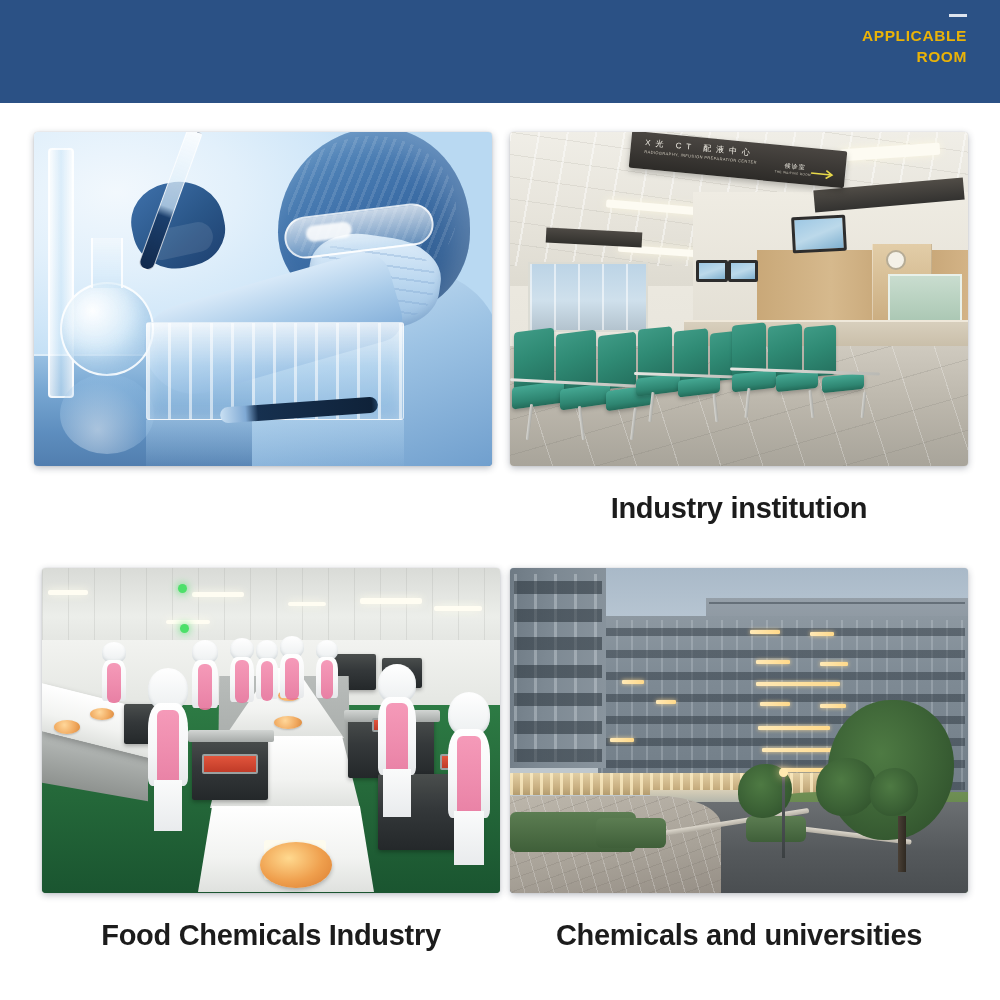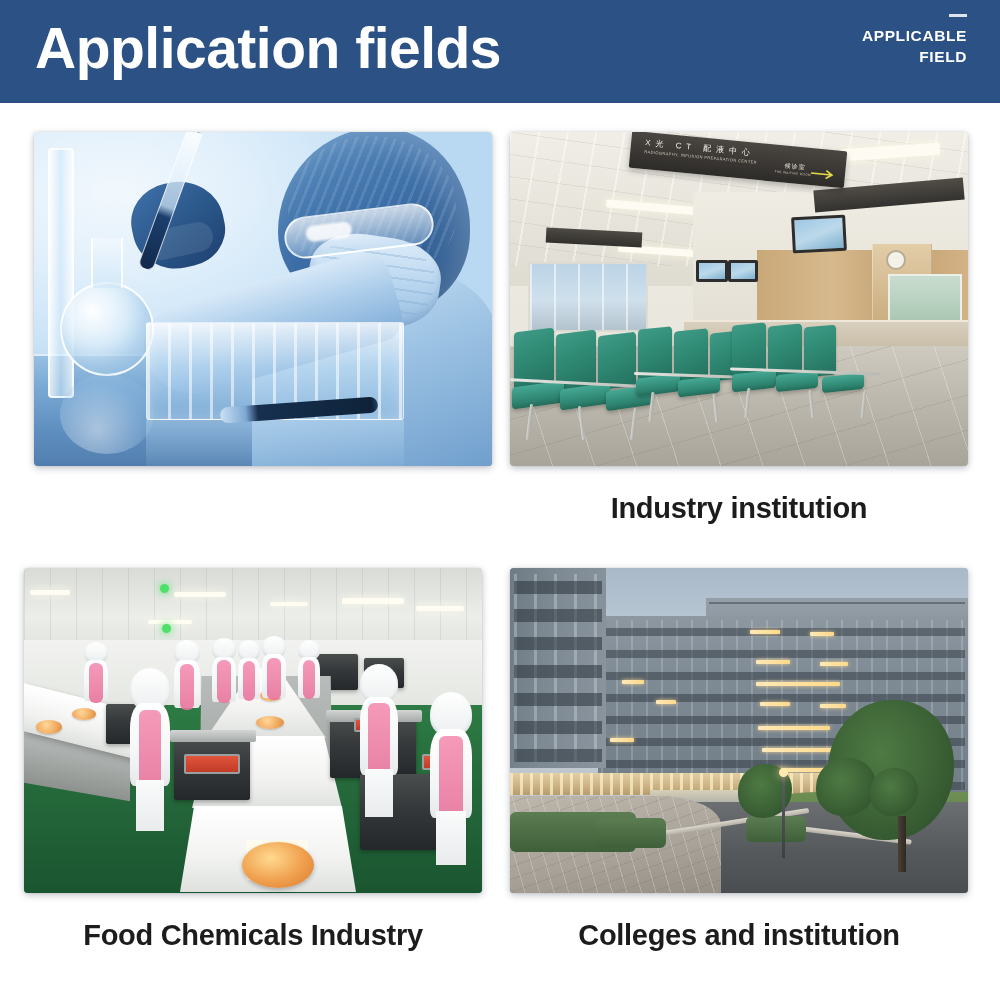--- a/index.html
+++ b/index.html
@@ -52,37 +52,37 @@
     height: 3px;
     background: #e7ecf3;
     margin-left: auto;
     margin-bottom: 8px;
     opacity: .95;
   }
   .header-sub {
     display: block;
     font-size: 15.5px;
     font-weight: 600;
-    color: #ffffff;
+    color: #eab308;
     letter-spacing: 0.6px;
     line-height: 21px;
   }
 
   
   .grid {
     position: absolute;
     left: 0; top: 103px;
     width: 1000px;
     height: 897px;
   }
 
   .cell { position: absolute; }
   .cell-tl { left: 34px;  top: 29px;  }
   .cell-tr { left: 510px; top: 29px;  }
-  .cell-bl { left: 24px;  top: 465px; }
+  .cell-bl { left: 42px;  top: 465px; }
   .cell-br { left: 510px; top: 465px; }
 
   .photo {
     position: relative;
     width: 458px;
     height: 334px;
     border-radius: 4px;
     overflow: hidden;
     background: #dfe4ea;
     box-shadow: 0 2px 7px rgba(30,40,60,.30), 0 0 1px rgba(0,0,0,.25);
@@ -519,25 +519,24 @@
   .c-trunk { position:absolute; background: linear-gradient(90deg,#4a4036,#2f2921); }
   .c-lamp-post { position:absolute; width:3px; background: linear-gradient(180deg,#5a5f62,#3b4042); }
   .c-lamp-head { position:absolute; width:9px; height:9px; border-radius:50%; background:#ffe9b0; box-shadow:0 0 10px rgba(255,226,160,.95); }
 </style>
 </head>
 <body>
 
 <div class="page">
 
   <div class="header">
-    <div class="header-title">Application fields</div>
     <div class="header-right">
       <span class="header-dash"></span>
       <span class="header-sub">APPLICABLE</span>
-      <span class="header-sub">FIELD</span>
+      <span class="header-sub">ROOM</span>
     </div>
   </div>
 
   <div class="grid">
 
     <div class="cell cell-tl">
       <div class="photo lab">
         <div class="lab-bench"></div>
         <div class="lab-benchline"></div>
         <div class="sci-shoulder"></div>
@@ -765,17 +764,17 @@
 
         <div class="c-tree" style="right:14px; top:132px; width:126px; height:140px;"></div>
         <div class="c-trunk" style="right:62px; top:248px; width:8px; height:56px;"></div>
         <div class="c-tree" style="left:228px; top:196px; width:54px; height:54px;"></div>
         <div class="c-tree" style="left:306px; top:190px; width:60px; height:58px;"></div>
         <div class="c-tree" style="left:360px; top:200px; width:48px; height:48px;"></div>
 
         <div class="c-lamp-post" style="left:272px; top:206px; height:84px;"></div>
         <div class="c-lamp-head" style="left:269px; top:200px;"></div>
       </div>
-      <div class="caption cap-bot">Colleges and institution</div>
+      <div class="caption cap-bot">Chemicals and universities</div>
     </div>
 
   </div>
 </div>
 
 </body></html>

